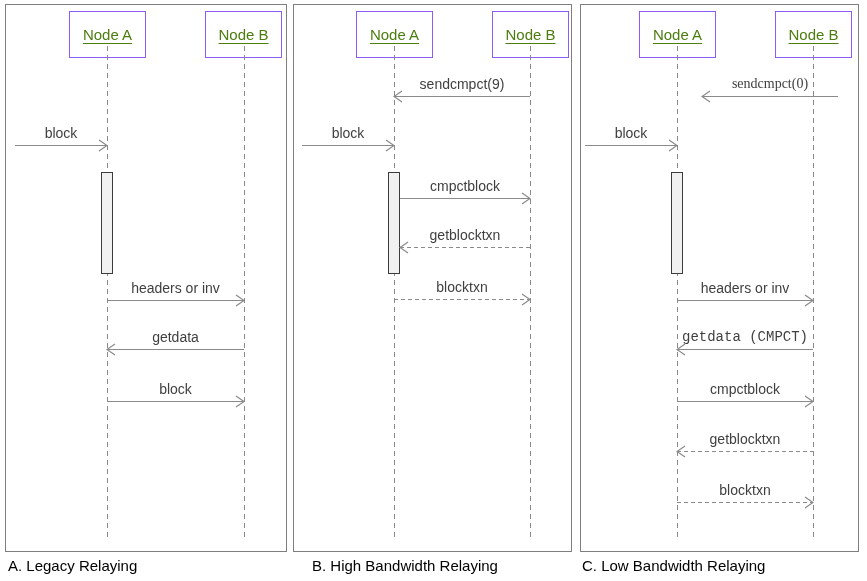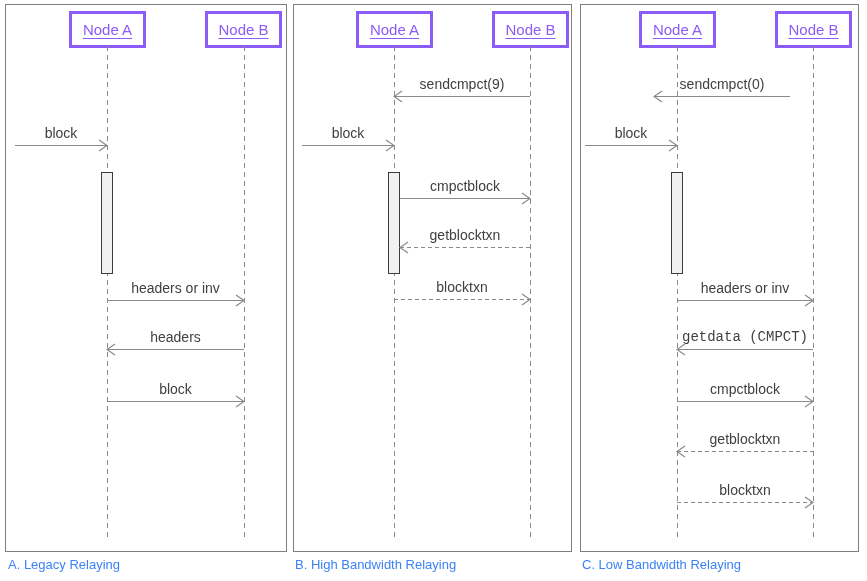--- a/index.html
+++ b/index.html
@@ -6,24 +6,24 @@
   #stage {
     position:relative; width:867px; height:581px; background:#ffffff;
     font-family:"Liberation Sans", sans-serif; overflow:hidden;
   }
   .frame {
     position:absolute; box-sizing:border-box;
     border:1px solid #7f7f7f; background:transparent;
   }
   .group { position:absolute; inset:0; pointer-events:none; }
   .node-box {
-    position:absolute; top:11px; width:77px; height:37px; box-sizing:border-box;
-    border:3px solid #8b5cf6; background:#ffffff;
+    position:absolute; top:11px; width:77px; height:47px; box-sizing:border-box;
+    border:1px solid #8b5cf6; background:#ffffff;
     display:flex; align-items:center; justify-content:center;
-    font-size:15px; color:#8b5cf6;
+    font-size:15px; color:#4d7c0f;
   }
   .node-box span { text-decoration:underline; text-underline-offset:3px; }
   .lifeline {
     position:absolute; top:46px; height:494px; width:1px;
     background:repeating-linear-gradient(to bottom,#8a8a8a 0 5px,transparent 5px 9px);
   }
   .activation {
     position:absolute; top:172px; width:12px; height:102px; box-sizing:border-box;
     border:1px solid #3c3c3c; background:#f1f1f1;
   }
@@ -35,21 +35,21 @@
   .msg .line {
     position:absolute; left:0; right:0; bottom:0; height:1px; background:#8a8a8a;
   }
   .msg.dashed .line {
     background:repeating-linear-gradient(to right,#8a8a8a 0 4px,transparent 4px 7px);
   }
   .head { position:absolute; bottom:-6px; width:10px; height:13px; }
   .head.right { right:-1px; }
   .head.left  { left:-1px; }
   .head path { stroke:#8a8a8a; stroke-width:1.2; fill:none; }
-  .caption { position:absolute; top:557px; font-size:13px; color:#3b82f6; white-space:nowrap; }
+  .caption { position:absolute; top:557px; font-size:15px; color:#000000; white-space:nowrap; }
 </style>
 </head>
 <body>
 
 <div id="stage">
 
   <div class="frame" style="left:5px;   top:4px; width:282px; height:548px;"></div>
   <div class="frame" style="left:293px; top:4px; width:279px; height:548px;"></div>
   <div class="frame" style="left:580px; top:4px; width:279px; height:548px;"></div>
 
@@ -72,21 +72,21 @@
         </svg>
     </div>
     <div class="msg" style="left:107px; top:274px; width:137px;">
       <div class="label">headers or inv</div>
       <div class="line"></div>
       <svg class="head right" viewBox="0 0 10 13">
           <path d="M1 1 L9 6.5 L1 12"></path>
         </svg>
     </div>
     <div class="msg" style="left:107px; top:323px; width:137px;">
-      <div class="label">headers</div>
+      <div class="label">getdata</div>
       <div class="line"></div>
       <svg class="head left" viewBox="0 0 10 13">
           <path d="M9 1 L1 6.5 L9 12"></path>
         </svg>
     </div>
     <div class="msg" style="left:107px; top:375px; width:137px;">
       <div class="label">block</div>
       <div class="line"></div>
       <svg class="head right" viewBox="0 0 10 13">
           <path d="M1 1 L9 6.5 L1 12"></path>
@@ -136,35 +136,35 @@
         </svg>
     </div>
     <div class="msg dashed" style="left:394px; top:273px; width:136px;">
       <div class="label">blocktxn</div>
       <div class="line"></div>
       <svg class="head right" viewBox="0 0 10 13">
           <path d="M1 1 L9 6.5 L1 12"></path>
         </svg>
     </div>
 
-    <div class="caption" style="left:295px;">B. High Bandwidth Relaying</div>
+    <div class="caption" style="left:312px;">B. High Bandwidth Relaying</div>
   </div>
 
   <div class="group">
     <div class="node-box" style="left:639px;">
       <span>Node A</span>
     </div>
     <div class="node-box" style="left:775px;">
       <span>Node B</span>
     </div>
     <div class="lifeline" style="left:677px;"></div>
     <div class="lifeline" style="left:813px;"></div>
     <div class="activation" style="left:671px;"></div>
 
-    <div class="msg" style="left:654px; top:70px; width:136px;">
+    <div class="msg" style="left:702px; top:70px; width:136px;font-family:Liberation Serif, serif;">
       <div class="label">sendcmpct(0)</div>
       <div class="line"></div>
       <svg class="head left" viewBox="0 0 10 13">
           <path d="M9 1 L1 6.5 L9 12"></path>
         </svg>
     </div>
     <div class="msg" style="left:585px; top:119px; width:92px;">
       <div class="label">block</div>
       <div class="line"></div>
       <svg class="head right" viewBox="0 0 10 13">

